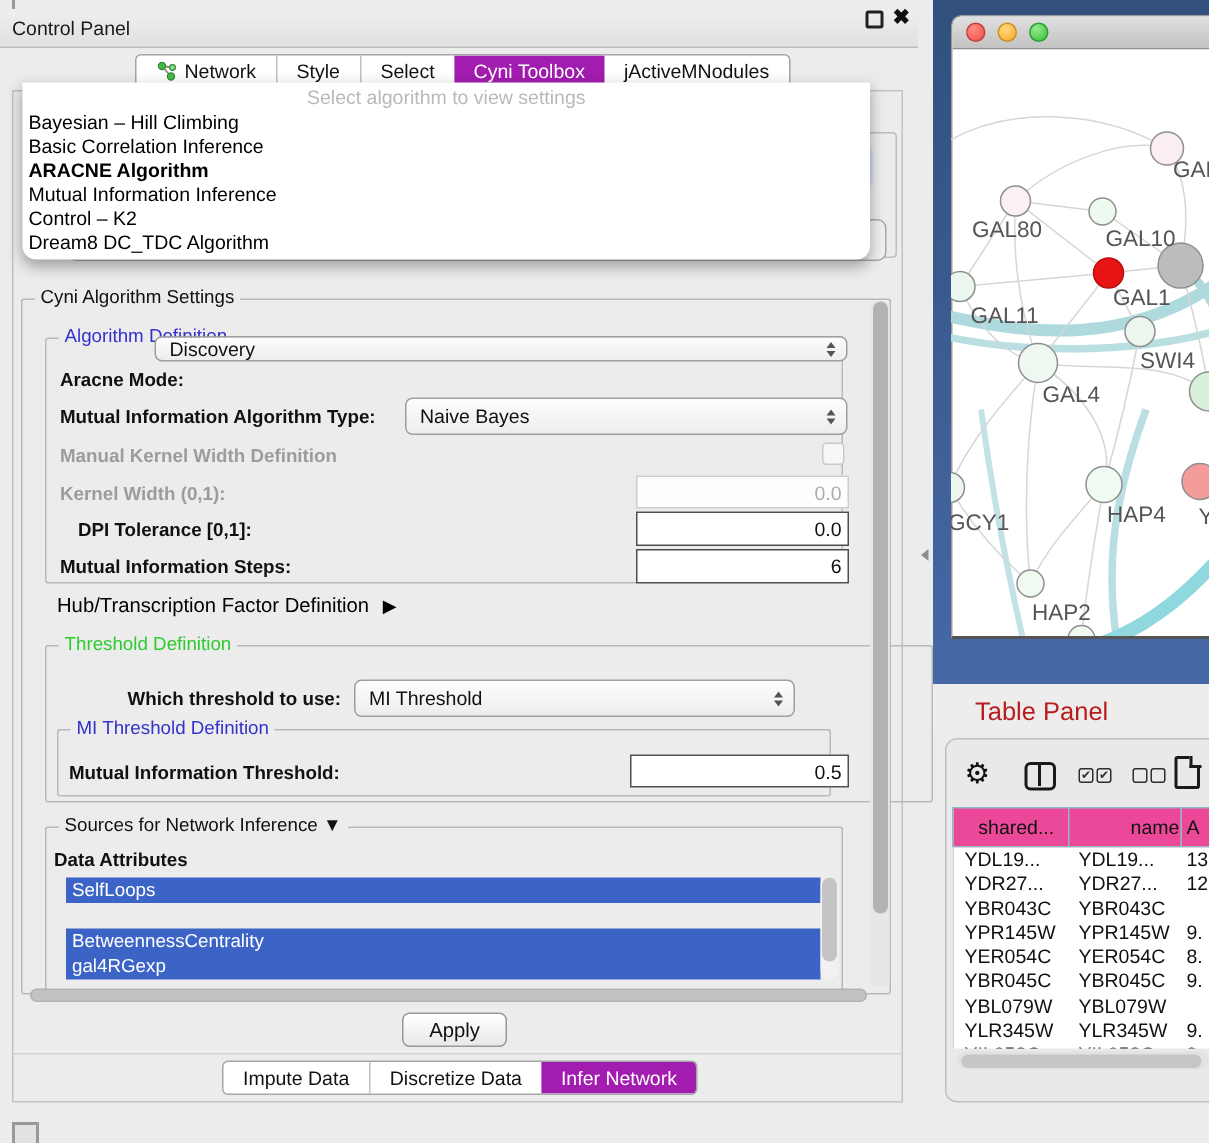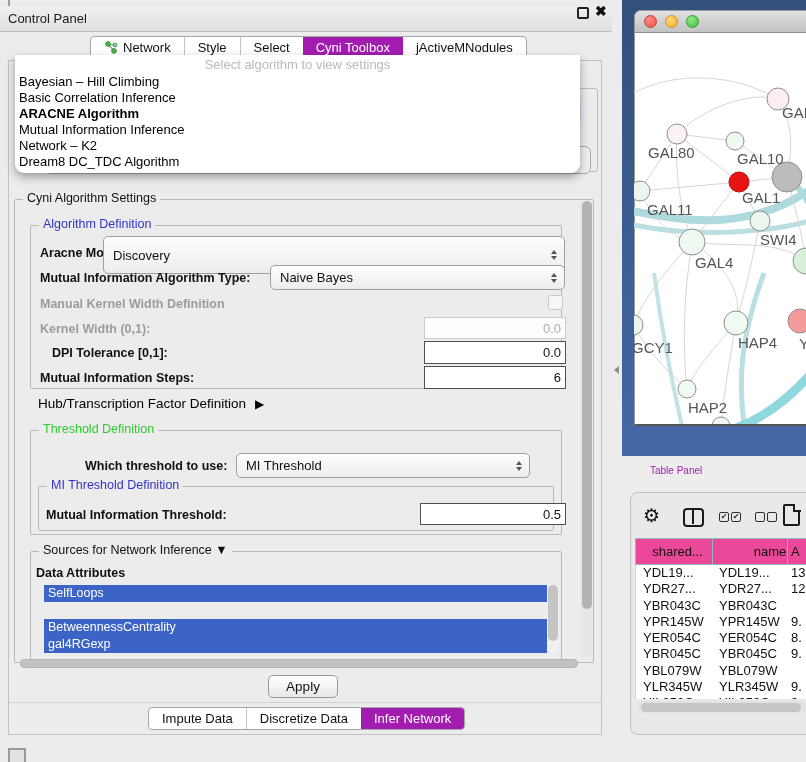--- a/index.html
+++ b/index.html
@@ -113,21 +113,21 @@
             background: linear-gradient(#e0e0e0, #c2c2c2); border-bottom: 1px solid #8f8f8f;
             border-radius: 6px 6px 0 0; }
   .tl { position: absolute; top: 4px; width: 13px; height: 13px; border-radius: 50%; }
   .tl.red { left: 9px; background: radial-gradient(circle at 35% 30%, #ff8a84, #ef4e49); border: 1px solid #c43f3b; }
   .tl.yel { left: 30px; background: radial-gradient(circle at 35% 30%, #ffd97e, #f6ab27); border: 1px solid #cd8f1f; }
   .tl.grn { left: 51px; background: radial-gradient(circle at 35% 30%, #98e88e, #35c238); border: 1px solid #2a9e31; }
   svg.network { position: absolute; left: 634px; top: 33px; }
   .nlabel { font-size: 15px; fill: #555; font-family: "Liberation Sans", sans-serif; }
 
   .table-bar { position: absolute; left: 622px; top: 456px; width: 184px; height: 33px; background: #ededed; }
-  .table-bar .title { position: absolute; left: 28px; top: 9px; font-size: 10px; color: #a21caf; }
+  .table-bar .title { position: absolute; left: 28px; top: 9px; font-size: 17px; color: #b91c1c; }
   .table-win { position: absolute; left: 630px; top: 492px; width: 184px; height: 243px;
                background: #e9e9e9; border: 1px solid #c0c0c0; border-radius: 8px; }
   .tb-gear { position: absolute; left: 643px; top: 504px; font-size: 19px; color: #111; }
   .tb-cols { position: absolute; left: 683px; top: 508px; width: 21px; height: 19px;
              border: 2.5px solid #1a1a1a; border-radius: 4px; }
   .tb-cols::after { content: ""; position: absolute; left: 6.5px; top: 0; width: 2.5px; height: 14px; background: #1a1a1a; }
   .cb { position: absolute; top: 512px; width: 10px; height: 10px; border: 1.5px solid #2e2e2e;
         border-radius: 2px; font-size: 8px; line-height: 8px; text-align: center; color: #2e2e2e; }
   .tb-file { position: absolute; left: 783px; top: 504px; width: 17px; height: 22px;
              border: 2.5px solid #1a1a1a; border-radius: 2px; background: #e9e9e9; }
@@ -190,34 +190,34 @@
   <div class="peek-border"></div>
   <div class="peek-combo1"></div>
   <div class="peek-combo2"></div>
 
   <div class="dd-overlay">
     <div class="dd-ph">Select algorithm to view settings</div>
     <div class="dd-it" style="top:19px;">Bayesian – Hill Climbing</div>
     <div class="dd-it" style="top:35px;">Basic Correlation Inference</div>
     <div class="dd-it bold" style="top:51px;">ARACNE Algorithm</div>
     <div class="dd-it" style="top:67px;">Mutual Information Inference</div>
-    <div class="dd-it" style="top:83px;">Network – K2</div>
+    <div class="dd-it" style="top:83px;">Control – K2</div>
     <div class="dd-it" style="top:99px;">Dream8 DC_TDC Algorithm</div>
   </div>
 
   <div class="gb" style="left:14px; top:199px; width:580px; height:464px;">
     <span class="gb-legend">Cyni Algorithm Settings</span>
   </div>
 
   <div class="gb" style="left:30px; top:225px; width:532px; height:164px;">
     <span class="gb-legend leg-blue">Algorithm Definition</span>
   </div>
 
   <span class="bl" style="left:40px; top:246px;">Aracne Mode:</span>
-  <div class="combo" style="left:103px; top:236px; width:462px; height:38px;">
+  <div class="combo" style="left:103px; top:224px; width:462px; height:17px;">
     <span>Discovery</span>
     <span class="arrows">
         <span class="arr-up"></span>
         <span class="arr-dn"></span>
       </span>
   </div>
 
   <span class="bl" style="left:40px; top:271px;">Mutual Information Algorithm Type:</span>
   <div class="combo" style="left:270px; top:265px; width:295px; height:25px;">
     <span>Naive Bayes</span>
@@ -237,21 +237,21 @@
   <input class="field" style="left: 424px; top: 341px; width: 142px; height: 23px;" value="0.0">
 
   <span class="bl" style="left:40px; top:371px;">Mutual Information Steps:</span>
   <input class="field" style="left: 424px; top: 366px; width: 142px; height: 23px;" value="6">
 
   <div class="hub-row">
     <span>Hub/Transcription Factor Definition</span>
     <span class="tri">▶</span>
   </div>
 
-  <div class="gb" style="left:30px; top:430px; width:532px; height:105px;">
+  <div class="gb" style="left:30px; top:430px; width:592px; height:105px;">
     <span class="gb-legend leg-green">Threshold Definition</span>
   </div>
 
   <span class="bl" style="left:85px; top:459px;">Which threshold to use:</span>
   <div class="combo" style="left:236px; top:453px; width:294px; height:25px;">
     <span>MI Threshold</span>
     <span class="arrows">
         <span class="arr-up"></span>
         <span class="arr-dn"></span>
       </span>

